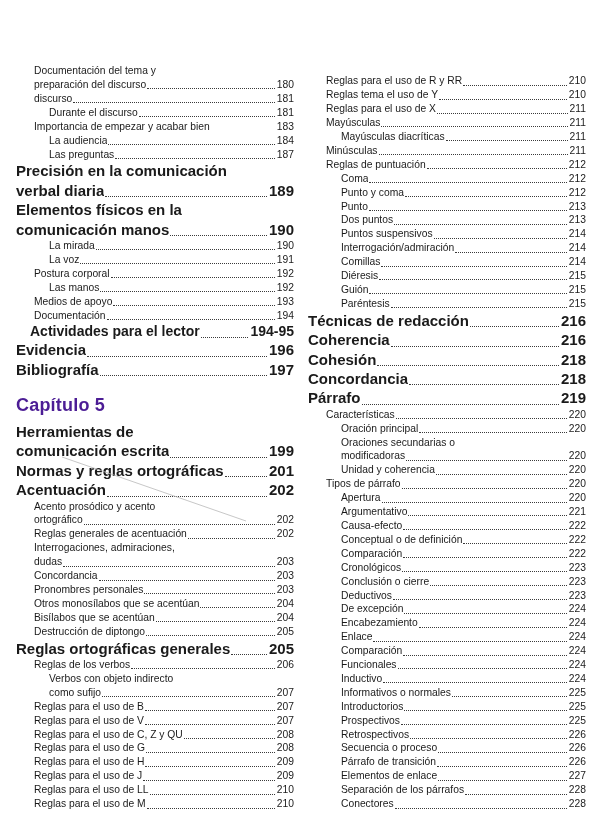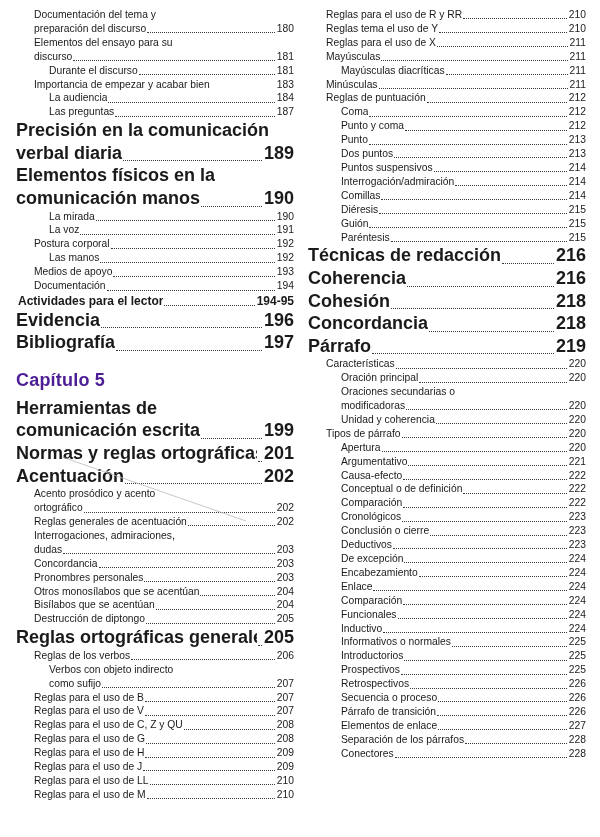--- a/index.html
+++ b/index.html
@@ -12,24 +12,25 @@
     height: 837px;
     font-family: "Liberation Sans", sans-serif;
     color: #1a1a1a;
     position: relative;
     overflow: hidden;
   }
   .page {
     width: 600px;
     height: 837px;
     box-sizing: border-box;
-    padding: 10px 14px 8px 16px;
+    padding: 10px 14px 24px 16px;
     display: flex;
     flex-direction: row;
     gap: 14px;
+    align-items: flex-end;
   }
   .col {
     width: 278px;
     display: flex;
     flex-direction: column;
   }
   
   .entry {
     display: flex;
     align-items: flex-end;
@@ -51,24 +52,24 @@
     min-width: 4px;
     height: 0.7em;
   }
   .entry .pg {
     flex: 0 0 auto;
     text-align: right;
     padding-left: 1px;
   }
   
   .entry.noline .dots { border-bottom: none; }
-  .lvl0b { margin-left: 0px; font-size: 18px; font-weight: bold; margin-bottom: 3.5px; }
+  .lvl0b { margin-left: 0px; font-size: 15px; font-weight: bold; margin-bottom: 3.5px; }
   .lvl1 { margin-left: 18px; font-size: 10.3px; }
   .lvl2 { margin-left: 33px; font-size: 10.3px; }
-  .lvl1b { margin-left: 2px; font-size: 12px; font-weight: bold; }
+  .lvl1b { margin-left: 14px; font-size: 14px; font-weight: bold; }
 
   .chapter {
     font-size: 18px;
     font-weight: bold;
     color: #4c1d95;
     margin: 14px 0 8px 0;
     letter-spacing: 0.2px;
   }
 
   
@@ -89,25 +90,20 @@
   <div class="col" id="col-left">
       <div class="entry lvl1 noline">
         <span class="txt">Documentación del tema y</span>
         <span class="dots"></span>
         <span class="pg"></span>
       </div>
       <div class="entry lvl1">
         <span class="txt">preparación del discurso</span>
         <span class="dots"></span>
         <span class="pg">180</span>
-      </div>
-      <div class="entry lvl1 noline">
-        <span class="txt">Elementos del ensayo para su</span>
-        <span class="dots"></span>
-        <span class="pg"></span>
       </div>
       <div class="entry lvl1">
         <span class="txt">discurso</span>
         <span class="dots"></span>
         <span class="pg">181</span>
       </div>
       <div class="entry lvl2">
         <span class="txt">Durante el discurso</span>
         <span class="dots"></span>
         <span class="pg">181</span>

